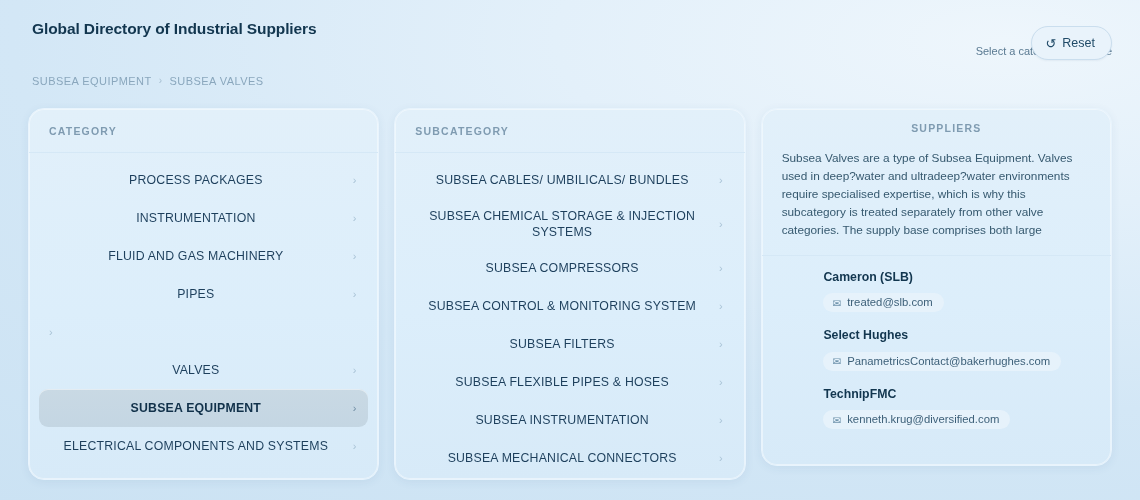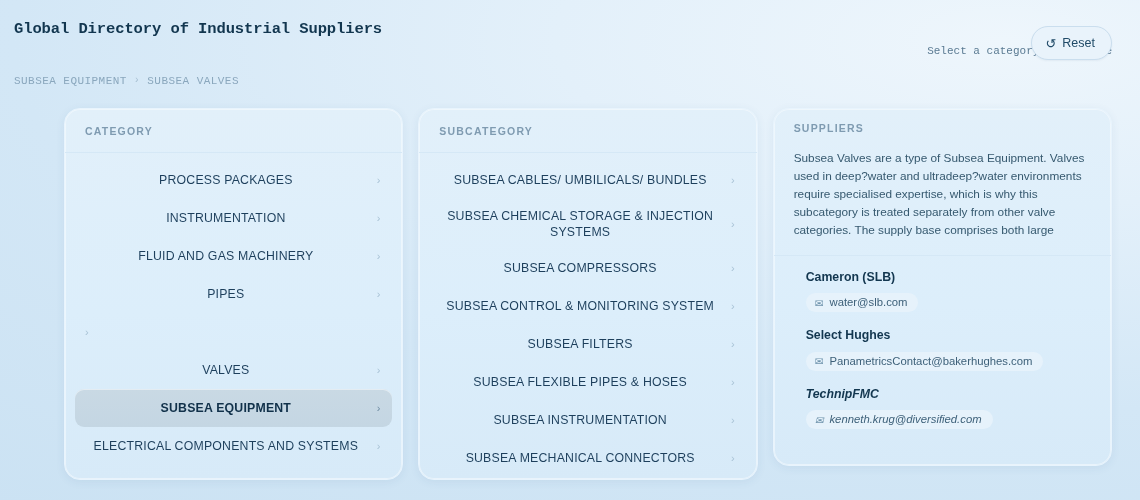--- a/index.html
+++ b/index.html
@@ -14,25 +14,24 @@
     font-family: "Liberation Sans", sans-serif;
     background:
       radial-gradient(140% 120% at 88% 8%, #eef6fc 0%, #e3f0fa 28%, #d3e7f6 62%, #cbe2f3 100%);
     color: #1b3a57;
     position: relative;
   }
 
   
   .header {
     position: absolute;
-    left: 14px;
+    left: 32px;
     top: 20px;
     right: 28px;
     height: 78px;
-    font-family: Liberation Mono, monospace;
   }
 
   .page-title {
     font-size: 15.5px;
     font-weight: bold;
     letter-spacing: -0.1px;
     color: #12364f;
     line-height: 1.2;
   }
 
@@ -89,38 +88,37 @@
 
   
   .columns {
     position: absolute;
     left: 28px;
     top: 108px;
     right: 28px;
     bottom: 0;
     display: flex;
     gap: 15px;
-    margin-left: 36px;
   }
 
   .panel {
     flex: 1 1 0;
     min-width: 0;
     background: linear-gradient(180deg, #e2f0fa 0%, #dceefb 55%, #d7eaf8 100%);
     border: 1px solid #e8f4fd;
     border-radius: 16px;
     box-shadow: 0 2px 10px rgba(40,90,130,0.07), 0 0 0 1px rgba(255,255,255,0.45) inset;
     overflow: hidden;
     position: relative;
     display: flex;
     flex-direction: column;
   }
 
   .panel.col-1, .panel.col-2 { height: 372px; }
-  .panel.col-3 { height: 358px; }
+  .panel.col-3 { height: 358px; align-items: center; }
 
   .panel-head {
     flex: 0 0 auto;
     height: 44px;
     display: flex;
     align-items: center;
     padding: 0 0 0 20px;
     font-size: 10.5px;
     letter-spacing: 1.2px;
     font-weight: bold;
@@ -181,21 +179,21 @@
     overflow: hidden;
   }
 
   .supplier-list {
     padding: 14px 20px 10px 32px;
     overflow: hidden;
   }
   .supplier {
     margin-bottom: 16px;
   }
-  .supplier:last-child { margin-bottom: 0; font-style: italic; }
+  .supplier:last-child { margin-bottom: 0; }
 
   .supplier-name {
     font-size: 12.3px;
     font-weight: bold;
     color: #12364f;
     margin-bottom: 8px;
   }
 
   .email-chip {
     display: inline-flex;
@@ -320,21 +318,21 @@
   </div>
 
   <div class="panel col-3">
     <div class="panel-head">SUPPLIERS</div>
     <div class="desc-block">
       <div class="desc-text">Subsea Valves are a type of Subsea Equipment. Valves used in deep?water and ultradeep?water environments require specialised expertise, which is why this subcategory is treated separately from other valve categories. The supply base comprises both large diversified companies that also</div>
     </div>
     <div class="supplier-list" id="supplier-list">
         <div class="supplier"><div class="supplier-name">Cameron (SLB)</div><div class="email-chip">
             <span class="mail-glyph">✉</span>
-            <span class="email-text">water@slb.com</span>
+            <span class="email-text">treated@slb.com</span>
           </div></div>
         <div class="supplier"><div class="supplier-name">Select Hughes</div><div class="email-chip">
             <span class="mail-glyph">✉</span>
             <span class="email-text">PanametricsContact@bakerhughes.com</span>
           </div></div>
         <div class="supplier"><div class="supplier-name">TechnipFMC</div><div class="email-chip">
             <span class="mail-glyph">✉</span>
             <span class="email-text">kenneth.krug@diversified.com</span>
           </div></div>
       </div>

